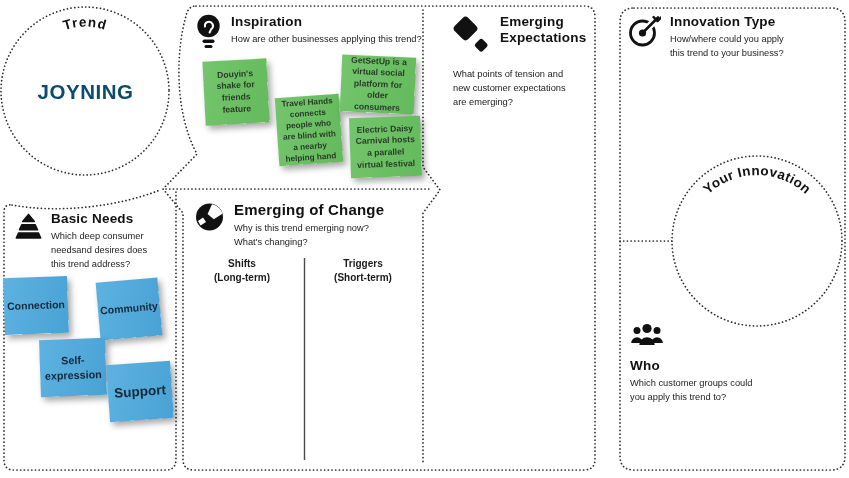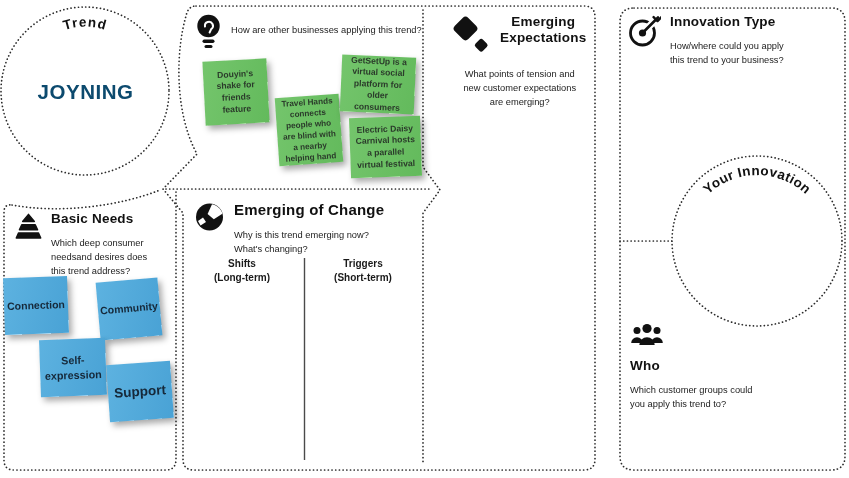--- a/index.html
+++ b/index.html
@@ -2,21 +2,21 @@
 <html><head>
 <meta charset="utf-8">
 <style>
   html,body{margin:0;padding:0;background:#fff;}
   .canvas{position:relative;width:849px;height:478px;background:#fff;overflow:hidden;
           font-family:"Liberation Sans",sans-serif;color:#111;}
   .borders{position:absolute;left:0;top:0;}
   .section{position:absolute;display:flex;align-items:flex-start;gap:9px;}
   .icon{flex:none;}
   .sec-title{font-weight:700;font-size:13.5px;line-height:1.18;white-space:pre-line;letter-spacing:.2px;}
-  .sec-sub{font-size:9.3px;line-height:1.5;color:#222;white-space:pre-line;margin-top:10px;font-weight:500;}
+  .sec-sub{font-size:9.3px;line-height:1.5;color:#222;white-space:pre-line;margin-top:3px;font-weight:500;}
   .joyning{position:absolute;left:18px;top:80px;width:135px;text-align:center;
            font-size:20.5px;font-weight:800;letter-spacing:.5px;color:#0c4a6e;}
   .col-label{position:absolute;width:100px;text-align:center;font-size:10px;font-weight:700;
              line-height:1.4;white-space:pre-line;color:#1a1a1a;}
   .note{position:absolute;display:flex;align-items:center;justify-content:center;text-align:center;
         padding:3px;box-sizing:border-box;box-shadow:3px 4px 6px rgba(0,0,0,.34);font-weight:600;}
   .note.green{background:linear-gradient(105deg,#74c56c,#63ba5c);color:#2b3b2b;font-size:8.6px;line-height:1.35;}
   .note.blue{background:linear-gradient(105deg,#5db2e0,#49a2d5);color:#16293a;font-size:10.5px;line-height:1.3;}
   .arc-text{font-weight:700;font-size:13.5px;fill:#111;letter-spacing:1px;}
   .arc-text2{font-weight:700;font-size:13.5px;fill:#111;letter-spacing:.4px;}
@@ -62,30 +62,31 @@
   <div class="joyning">JOYNING</div>
 
   <div class="section" style="left:195px;top:14px;">
     <svg class="icon" width="27" height="36" viewBox="0 0 27 36">
       <circle cx="13.5" cy="12" r="11.2" fill="#111"></circle>
       <path d="M10 12.5 a4 4 0 1 1 6.2 2.6 l-1.6 3.4" stroke="#fff" stroke-width="2" fill="none" stroke-linecap="round"></path>
       <rect x="7.5" y="25.5" width="12" height="3.4" rx="1.7" fill="#111"></rect>
       <rect x="9.5" y="31" width="8" height="3" rx="1.5" fill="#111"></rect>
     </svg>
     <div>
+      <div class="sec-title">Inspiration</div>
       <div class="sec-sub">How are other businesses applying this trend?</div>
     </div>
   </div>
 
   <div class="note green" style="left:204px;top:60px;width:64px;height:64px;transform:rotate(-3deg);">Douyin's shake for friends feature</div>
   <div class="note green" style="left:277px;top:96px;width:64px;height:68px;transform:rotate(-4deg);font-size:8.2px;">Travel Hands connects people who are blind with a nearby helping hand</div>
   <div class="note green" style="left:341px;top:56px;width:74px;height:57px;transform:rotate(2.5deg);">GetSetUp is a virtual social platform for older consumers</div>
   <div class="note green" style="left:350px;top:117px;width:71px;height:60px;transform:rotate(-2deg);">Electric Daisy Carnival hosts a parallel virtual festival</div>
 
-  <div class="section" style="left:451px;top:14px;text-align:center;">
+  <div class="section" style="left:451px;top:14px;">
     <svg class="icon" width="40" height="42" viewBox="0 0 40 42">
       <rect x="5" y="5" width="19" height="19" rx="4" fill="#111" transform="rotate(45 14.5 14.5)"></rect>
       <rect x="25" y="26" width="10.5" height="10.5" rx="2.6" fill="#111" transform="rotate(45 30.2 31.2)"></rect>
     </svg>
     <div>
       <div class="sec-title">Emerging
 Expectations</div>
       <div class="sec-sub" style="margin-left:-47px;margin-top:22px;">What points of tension and
 new customer expectations
 are emerging?</div>

